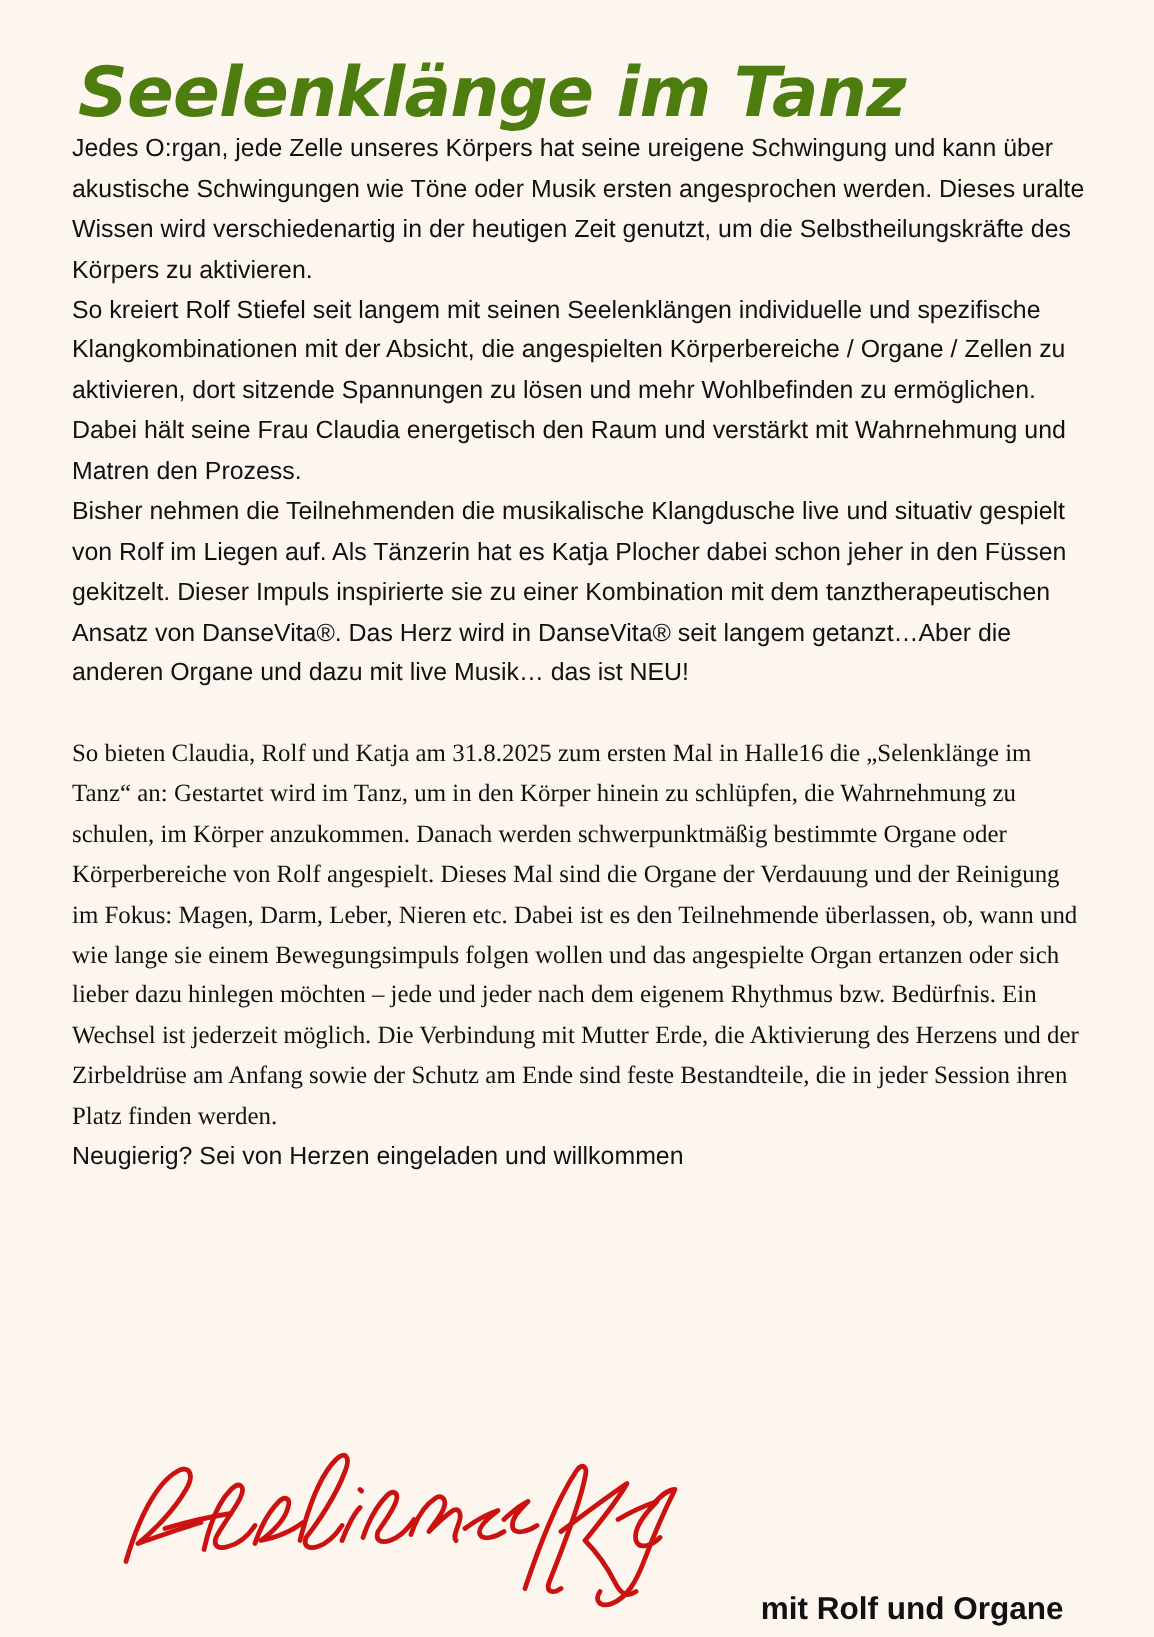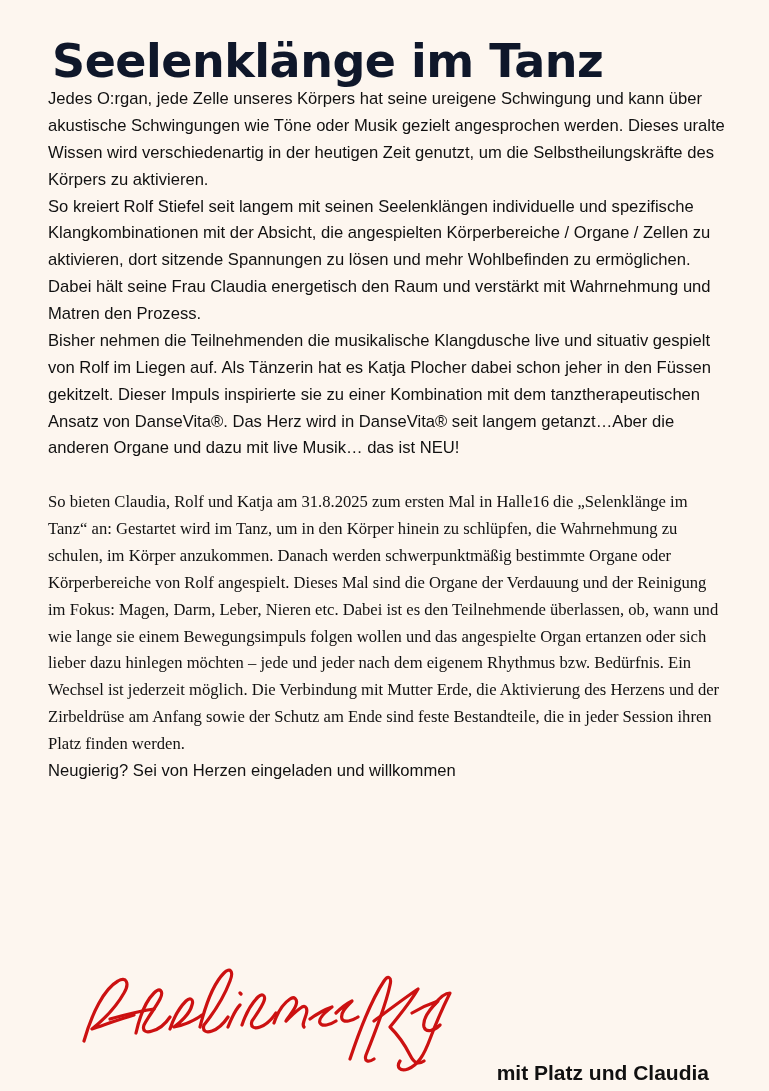--- a/index.html
+++ b/index.html
@@ -22,22 +22,23 @@
     box-sizing: border-box;
     padding: 0 48px;
   }
   .title {
     position: absolute;
     top: 38px;
     left: 52px;
     right: 40px;
     font-size: 46px;
     font-weight: bold;
+    font-style: italic;
     letter-spacing: -0.5px;
-    color: #0f172a;
+    color: #4d7c0f;
     white-space: nowrap;
     font-family: "DejaVu Sans", sans-serif;
     line-height: 1;
   }
   .body-text {
     position: absolute;
     top: 86px;
     left: 48px;
     right: 42px;
     font-size: 16.6px;
@@ -73,21 +74,21 @@
   }
 </style>
 </head>
 <body>
 
 <div class="page">
 
   <div class="title">Seelenklänge im Tanz</div>
 
   <div class="body-text">
-    <p>Jedes O:rgan, jede Zelle unseres Körpers hat seine ureigene Schwingung und kann über akustische Schwingungen wie Töne oder Musik gezielt angesprochen werden. Dieses uralte Wissen wird verschiedenartig in der heutigen Zeit genutzt, um die Selbstheilungskräfte des Körpers zu aktivieren.</p>
+    <p>Jedes O:rgan, jede Zelle unseres Körpers hat seine ureigene Schwingung und kann über akustische Schwingungen wie Töne oder Musik ersten angesprochen werden. Dieses uralte Wissen wird verschiedenartig in der heutigen Zeit genutzt, um die Selbstheilungskräfte des Körpers zu aktivieren.</p>
     <p>So kreiert Rolf Stiefel seit langem mit seinen Seelenklängen individuelle und spezifische Klangkombinationen mit der Absicht, die angespielten Körperbereiche / Organe / Zellen zu aktivieren, dort sitzende Spannungen zu lösen und mehr Wohlbefinden zu ermöglichen. Dabei hält seine Frau Claudia energetisch den Raum und verstärkt mit Wahrnehmung und Matren den Prozess.</p>
     <p>Bisher nehmen die Teilnehmenden die musikalische Klangdusche live und situativ gespielt von Rolf im Liegen auf. Als Tänzerin hat es Katja Plocher dabei schon jeher in den Füssen gekitzelt. Dieser Impuls inspirierte sie zu einer Kombination mit dem tanztherapeutischen Ansatz von DanseVita®. Das Herz wird in DanseVita® seit langem getanzt…Aber die anderen Organe und dazu mit live Musik… das ist NEU!</p>
     <p class="gap">So bieten Claudia, Rolf und Katja am 31.8.2025 zum ersten Mal in Halle16 die „Selenklänge im Tanz“ an: Gestartet wird im Tanz, um in den Körper hinein zu schlüpfen, die Wahrnehmung zu schulen, im Körper anzukommen. Danach werden schwerpunktmäßig bestimmte Organe oder Körperbereiche von Rolf angespielt. Dieses Mal sind die Organe der Verdauung und der Reinigung im Fokus: Magen, Darm, Leber, Nieren etc. Dabei ist es den Teilnehmende überlassen, ob, wann und wie lange sie einem Bewegungsimpuls folgen wollen und das angespielte Organ ertanzen oder sich lieber dazu hinlegen möchten – jede und jeder nach dem eigenem Rhythmus bzw. Bedürfnis. Ein Wechsel ist jederzeit möglich. Die Verbindung mit Mutter Erde, die Aktivierung des Herzens und der Zirbeldrüse am Anfang sowie der Schutz am Ende sind feste Bestandteile, die in jeder Session ihren Platz finden werden.</p>
     <p>Neugierig? Sei von Herzen eingeladen und willkommen</p>
   </div>
 
   <div class="signature-area">
     <svg class="sig-svg" width="380" height="110" viewBox="0 0 380 110">
       <g fill="none" stroke="#cc1111" stroke-width="3.2" stroke-linecap="round" stroke-linejoin="round">
 
@@ -101,16 +102,16 @@
         <path d="M200 60 C204 48 210 40 216 36 C220 33 224 36 222 42 C220 48 214 54 212 58 C216 54 222 48 228 44 C232 42 234 46 232 52 C230 58 228 62 230 64"></path>
         <path d="M236 56 C244 50 252 46 258 44 C250 50 244 56 246 60 C248 64 256 62 262 58"></path>
         <path d="M262 50 C268 44 274 40 278 38 C272 44 266 50 268 56 C270 60 278 58 284 54"></path>
 
         <path d="M276 96 C286 66 298 36 310 18 C314 12 318 14 316 22 C312 42 300 72 292 92 C290 98 294 100 300 96"></path>
         <path d="M300 58 C316 46 332 34 344 26 C336 40 324 54 316 64 C322 70 330 80 336 92 C340 100 344 102 350 98"></path>
         <path d="M338 50 C348 44 358 40 364 38 C356 46 348 56 350 64 C352 70 360 68 366 62"></path>
         <path d="M360 42 C366 34 372 30 376 30 C370 42 362 60 356 76 C350 92 344 102 334 106 C326 109 322 104 326 98"></path>
       </g>
     </svg>
-    <div class="with-names">mit Platz und Claudia</div>
+    <div class="with-names">mit Rolf und Organe</div>
   </div>
 
 </div>
 
 </body></html>

